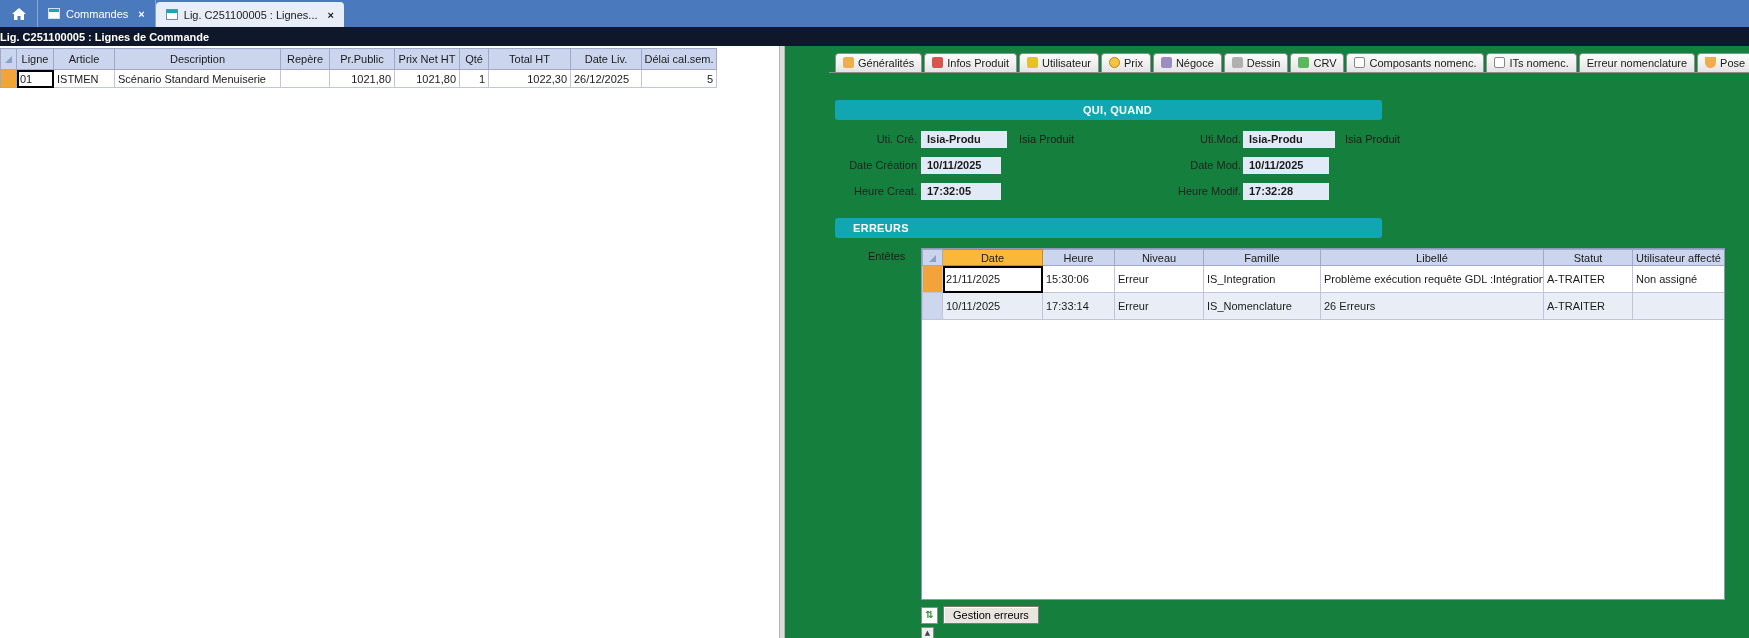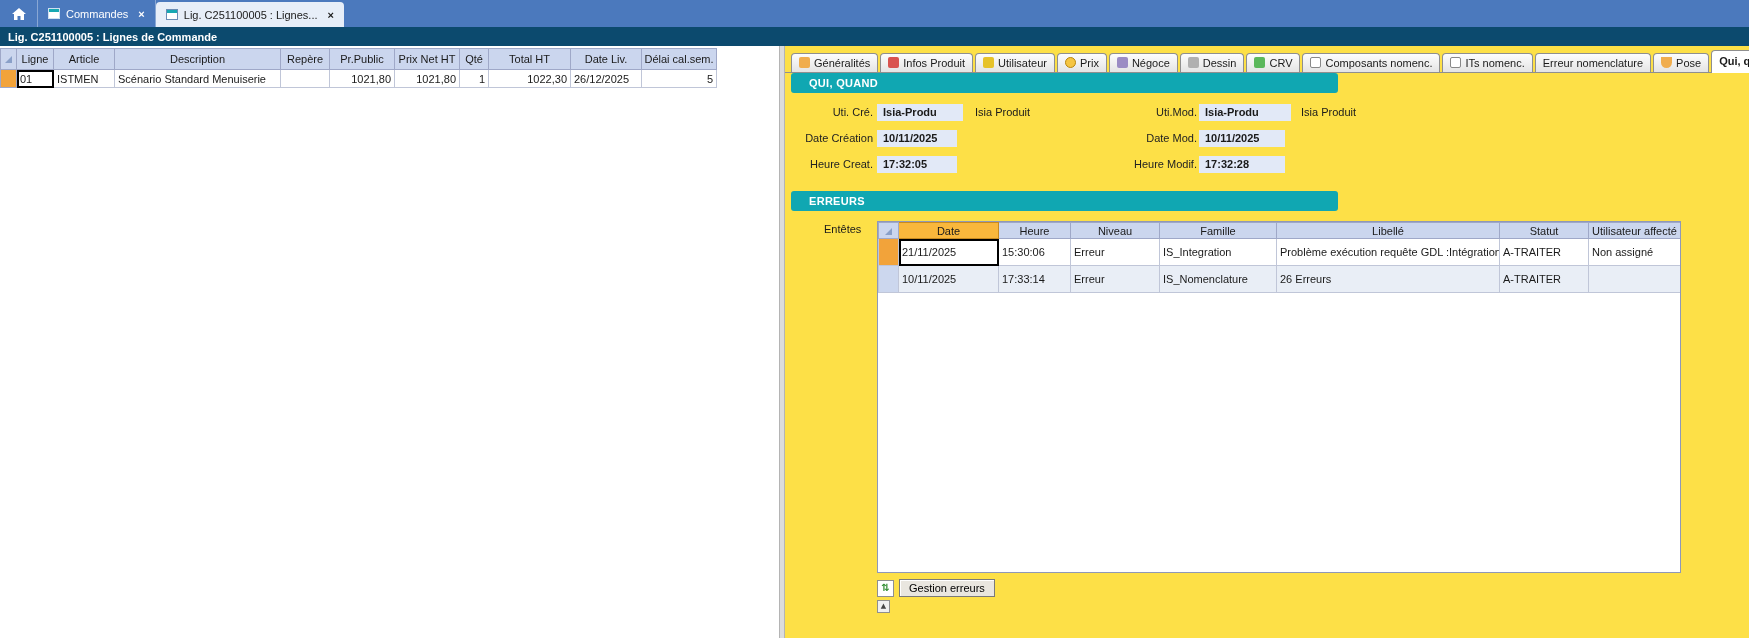--- a/index.html
+++ b/index.html
@@ -9,27 +9,27 @@
   
   .topbar { height: 27px; background: #4b79bd; display: flex; align-items: stretch; }
   .home-btn { width: 38px; display: flex; align-items: center; justify-content: center; border-right: 1px solid rgba(255,255,255,.35); cursor: pointer; }
   .wtab { display: flex; align-items: center; gap: 6px; padding: 0 10px; color: #fff; border-right: 1px solid rgba(255,255,255,.35); cursor: pointer; }
   .wtab .wtab-close { font-weight: bold; font-size: 11px; margin-left: 4px; }
   .wtab.active { background: #e7eef8; color: #1a1a1a; margin-top: 2px; border-radius: 4px 4px 0 0; border-right: none; }
   .sheet-icon { width: 12px; height: 11px; display: inline-block; border: 1px solid #cfe0f0; background: linear-gradient(#17a8b2 0 3px, #fff 3px); }
   .wtab.active .sheet-icon { border-color: #6a8cb5; }
 
   
-  .titlebar { height: 19px; background: #0c4a6e; color: #fff; font-weight: bold; display: flex; align-items: center; padding-left: 8px; }
+  .titlebar { height: 19px; background: #0f172a; color: #fff; font-weight: bold; display: flex; align-items: center; padding-left: 0; }
 
   
   .main { display: flex; height: 592px; }
   .left-panel { width: 779px; background: #fff; }
   .splitter { width: 6px; background: #dcdcdc; border-left: 1px solid #b4b4b4; border-right: 1px solid #b4b4b4; cursor: col-resize; }
-  .right-panel { flex: 1; background: #fde047; position: relative; overflow: hidden; }
+  .right-panel { flex: 1; background: #15803d; position: relative; overflow: hidden; padding-left: 44px; }
 
   
   table.lines { border-collapse: collapse; table-layout: fixed; margin: 2px 0 0 0; }
   table.lines th { background: #cbd6ee; border: 1px solid #9fa8c8; font-weight: normal; height: 17px; font-size: 11px; padding: 4px 2px; overflow: hidden; white-space: nowrap; }
   table.lines td { border: 1px solid #c0c6d8; height: 18px; padding: 0 3px; overflow: hidden; white-space: nowrap; background: #fff; }
   table.lines td.num { text-align: right; }
   table.lines td.row-indicator { background: #f2a33a; border: 1px solid #9fa8c8; }
   .cell-focus { outline: 2px solid #000; outline-offset: -2px; }
   .corner-tri { width: 0; height: 0; border-left: 7px solid transparent; border-bottom: 7px solid #8aa0c8; display: inline-block; }
 
@@ -44,21 +44,21 @@
   .ti-logistique { background: #e6c229; }
   .ti-prix { background: #f5c542; border-radius: 50%; border: 1px solid #b8860b; }
   .ti-negoce { background: #9b8cc4; }
   .ti-dessin { background: #b0b0b0; }
   .ti-crv { background: #5cb85c; }
   .ti-doc { background: #fff; border: 1px solid #888; }
   .ti-pose { background: #f0ad4e; border-radius: 0 0 50% 50%; }
 
   
   .section-bar { height: 20px; background: #10a7b2; border-radius: 3px; color: #fff; font-weight: bold; display: flex; align-items: center; padding-left: 18px; width: 547px; margin-left: 6px; letter-spacing: .3px; }
-  .section-bar.first { margin-top: 0; }
+  .section-bar.first { margin-top: 27px; justify-content: center; }
   .section-bar.second { margin-top: 12px; }
 
   
   .fields { margin-top: 8px; }
   .fieldrow { position: relative; height: 26px; }
   .fieldrow span { position: absolute; top: 5px; }
   .flabel { text-align: right; color: #222; }
   .fvalue { background: #e2e9f7; font-weight: bold; padding: 2px 6px; height: 17px; top: 3px !important; cursor: text; }
   .l1 { left: 0; width: 88px; }
   .v1 { left: 92px; width: 86px; }

